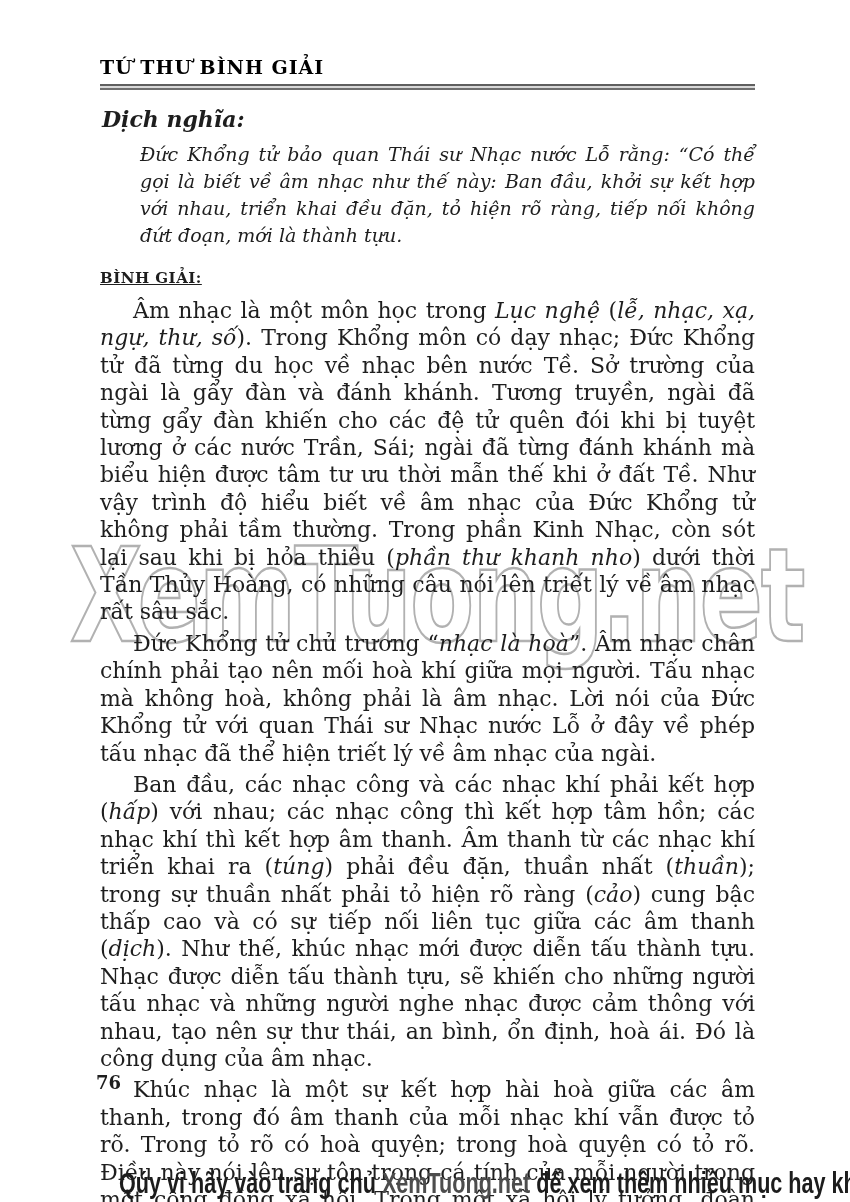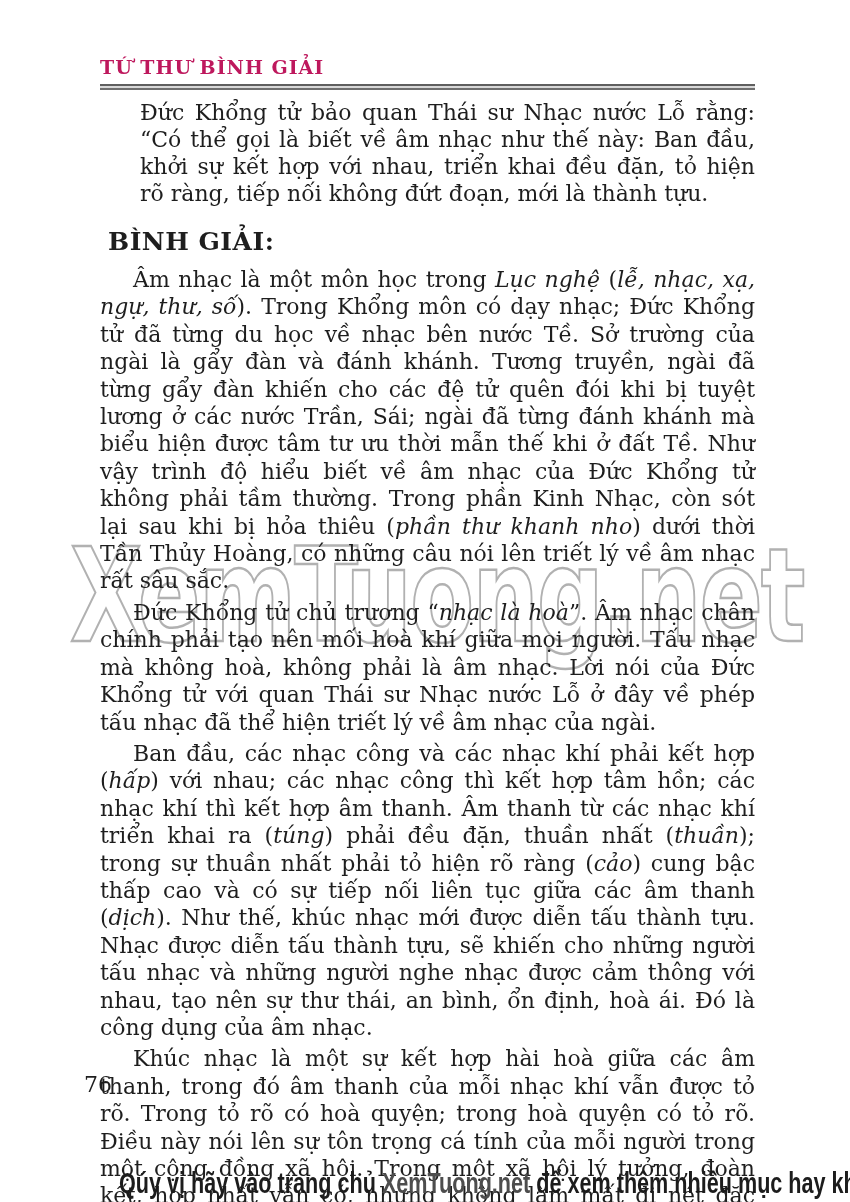--- a/index.html
+++ b/index.html
@@ -35,65 +35,67 @@
     position:absolute;
     left:100px; top:56px;
     width:655px;
     z-index:2;
   }
 
   .header-title {
     font-size:19px;
     font-weight:bold;
     letter-spacing:1px;
-    color:#be185d;
+    color:#000000;
   }
   .header-rule {
     margin-top:6px;
     height:2px;
     background:#d9d9d9;
     border-top:2px solid #5f5f5f;
     border-bottom:2px solid #6f6f6f;
   }
 
   .dich-nghia-heading {
     margin:16px 0 0 2px;
     font-size:22px;
     font-weight:bold;
     font-style:italic;
   }
   .quote {
     margin:9px 0 0 40px;
-    font-size:22px;
+    font-size:19px;
+    font-style:italic;
     line-height:27px;
     text-align:justify;
   }
 
   .binh-giai-heading {
-    margin:20px 0 0 8px;
-    font-size:25px;
+    margin:20px 0 0 0;
+    font-size:15px;
     font-weight:bold;
     letter-spacing:0.5px;
+    text-decoration:underline;
   }
 
   .body-para {
     margin:10px 0 0 0;
     font-size:22px;
     line-height:27.4px;
     text-align:justify;
     text-indent:33px;
   }
   .body-para + .body-para { margin-top:4px; }
 
   .page-number {
     position:absolute;
-    left:84px; top:1072px;
+    left:96px; top:1072px;
     z-index:2;
-    font-weight:normal;
-    font-size:22px;
+    font-weight:bold;
+    font-size:18px;
   }
 
   .site-footer {
     position:absolute;
     left:0; right:0; bottom:2px;
     z-index:3;
     text-align:center;
     white-space:nowrap;
     font-family:"Liberation Sans", sans-serif;
     font-weight:bold;
@@ -109,20 +111,21 @@
 
 <div class="page">
 
   <div class="watermark">XemTuong.net</div>
 
   <div class="content">
 
     <div class="header-title">TỨ THƯ BÌNH GIẢI</div>
     <div class="header-rule"></div>
 
+    <h2 class="dich-nghia-heading">Dịch nghĩa:</h2>
 
     <p class="quote">Đức Khổng tử bảo quan Thái sư Nhạc nước Lỗ rằng: “Có thể gọi là biết về âm nhạc như thế này: Ban đầu, khởi sự kết hợp với nhau, triển khai đều đặn, tỏ hiện rõ ràng, tiếp nối không đứt đoạn, mới là thành tựu.</p>
 
     <h2 class="binh-giai-heading">BÌNH GIẢI:</h2>
 
     <p class="body-para"><span>Âm nhạc là một môn học trong </span><i>Lục nghệ</i><span> (</span><i>lễ, nhạc, xạ, ngự, thư, số</i><span>). Trong Khổng môn có dạy nhạc; Đức Khổng tử đã từng du học về nhạc bên nước Tề. Sở trường của ngài là gẩy đàn và đánh khánh. Tương truyền, ngài đã từng gẩy đàn khiến cho các đệ tử quên đói khi bị tuyệt lương ở các nước Trần, Sái; ngài đã từng đánh khánh mà biểu hiện được tâm tư ưu thời mẫn thế khi ở đất Tề. Như vậy trình độ hiểu biết về âm nhạc của Đức Khổng tử không phải tầm thường. Trong phần Kinh Nhạc, còn sót lại sau khi bị hỏa thiêu (</span><i>phần thư khanh nho</i><span>) dưới thời Tần Thủy Hoàng, có những câu nói lên triết lý về âm nhạc rất sâu sắc.</span></p>
 
     <p class="body-para"><span>Đức Khổng tử chủ trương “</span><i>nhạc là hoà</i><span>”. Âm nhạc chân chính phải tạo nên mối hoà khí giữa mọi người. Tấu nhạc mà không hoà, không phải là âm nhạc. Lời nói của Đức Khổng tử với quan Thái sư Nhạc nước Lỗ ở đây về phép tấu nhạc đã thể hiện triết lý về âm nhạc của ngài.</span></p>
 
     <p class="body-para"><span>Ban đầu, các nhạc công và các nhạc khí phải kết hợp (</span><i>hấp</i><span>) với nhau; các nhạc công thì kết hợp tâm hồn; các nhạc khí thì kết hợp âm thanh. Âm thanh từ các nhạc khí triển khai ra (</span><i>túng</i><span>) phải đều đặn, thuần nhất (</span><i>thuần</i><span>); trong sự thuần nhất phải tỏ hiện rõ ràng (</span><i>cảo</i><span>) cung bậc thấp cao và có sự tiếp nối liên tục giữa các âm thanh (</span><i>dịch</i><span>). Như thế, khúc nhạc mới được diễn tấu thành tựu. Nhạc được diễn tấu thành tựu, sẽ khiến cho những người tấu nhạc và những người nghe nhạc được cảm thông với nhau, tạo nên sự thư thái, an bình, ổn định, hoà ái. Đó là công dụng của âm nhạc.</span></p>

